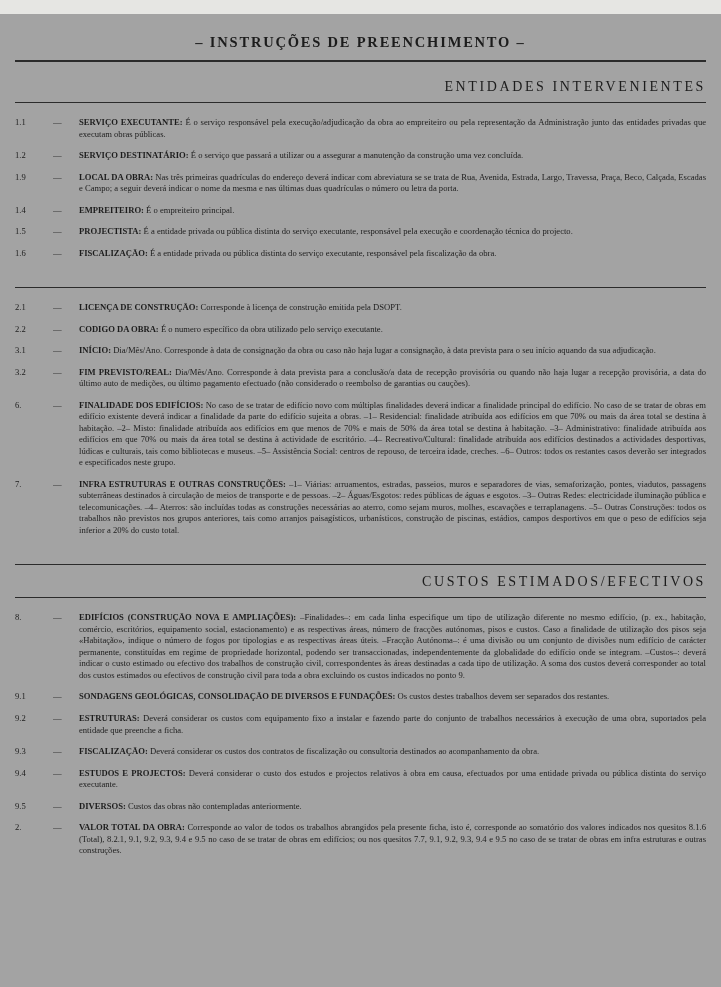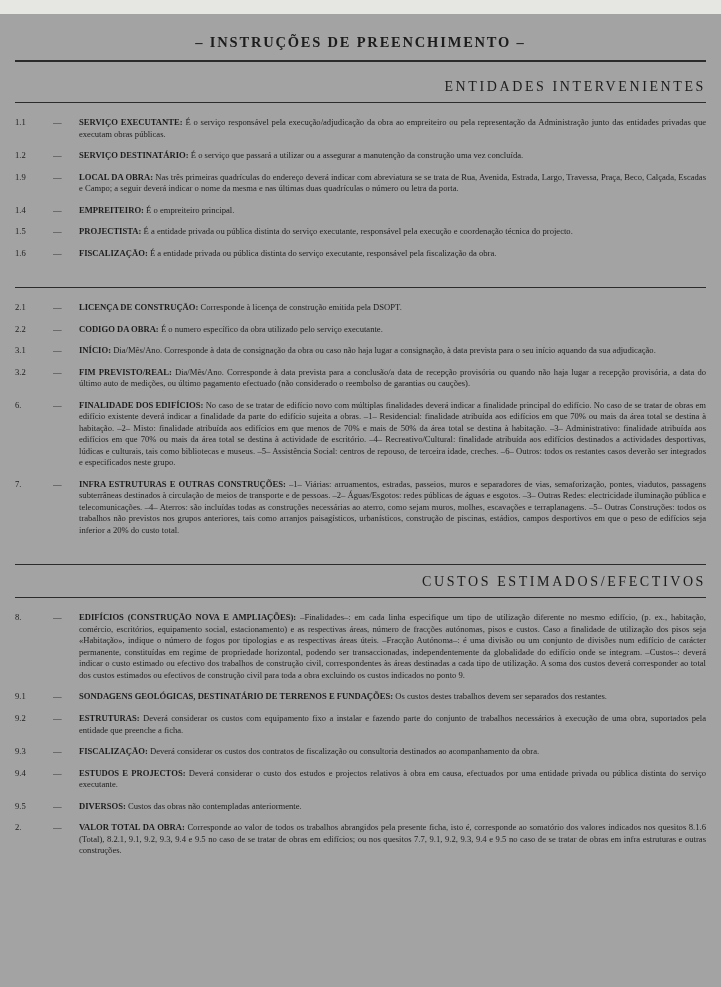--- a/index.html
+++ b/index.html
@@ -166,21 +166,21 @@
 
       <div class="item">
         <span class="num">8.</span>
         <span class="dash">—</span>
         <p class="body"><b class="term">EDIFÍCIOS (CONSTRUÇÃO NOVA E AMPLIAÇÕES):</b> <span>–Finalidades–: em cada linha especifique um tipo de utilização diferente no mesmo edifício, (p. ex., habitação, comércio, escritórios, equipamento social, estacionamento) e as respectivas áreas, número de fracções autónomas, pisos e custos. Caso a finalidade de utilização dos pisos seja «Habitação», indique o número de fogos por tipologias e as respectivas áreas úteis. –Fracção Autónoma–: é uma divisão ou um conjunto de divisões num edifício de carácter permanente, constituídas em regime de propriedade horizontal, podendo ser transaccionadas, independentemente da globalidade do edifício onde se integram. –Custos–: deverá indicar o custo estimado ou efectivo dos trabalhos de construção civil, correspondentes às áreas destinadas a cada tipo de utilização. A soma dos custos deverá corresponder ao total dos custos estimados ou efectivos de construção civil para toda a obra excluindo os custos indicados no ponto 9.</span></p>
       </div>
 
       <div class="item">
         <span class="num">9.1</span>
         <span class="dash">—</span>
-        <p class="body"><b class="term">SONDAGENS GEOLÓGICAS, DESTINATÁRIO DE TERRENOS E FUNDAÇÕES:</b> <span>Os custos destes trabalhos devem ser separados dos restantes.</span></p>
+        <p class="body"><b class="term">SONDAGENS GEOLÓGICAS, CONSOLIDAÇÃO DE DIVERSOS E FUNDAÇÕES:</b> <span>Os custos destes trabalhos devem ser separados dos restantes.</span></p>
       </div>
 
       <div class="item">
         <span class="num">9.2</span>
         <span class="dash">—</span>
         <p class="body"><b class="term">ESTRUTURAS:</b> <span>Deverá considerar os custos com equipamento fixo a instalar e fazendo parte do conjunto de trabalhos necessários à execução de uma obra, suportados pela entidade que preenche a ficha.</span></p>
       </div>
 
       <div class="item">
         <span class="num">9.3</span>

